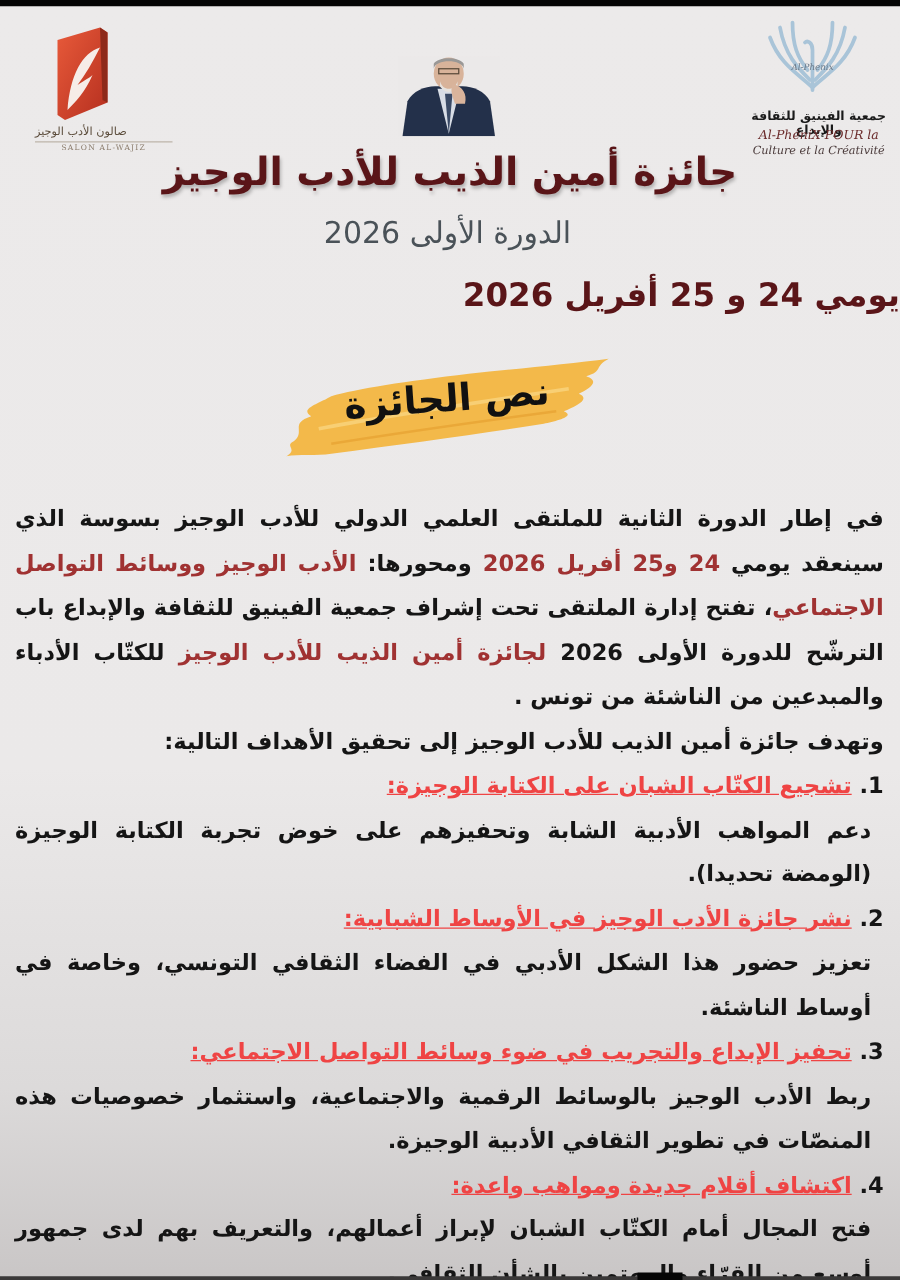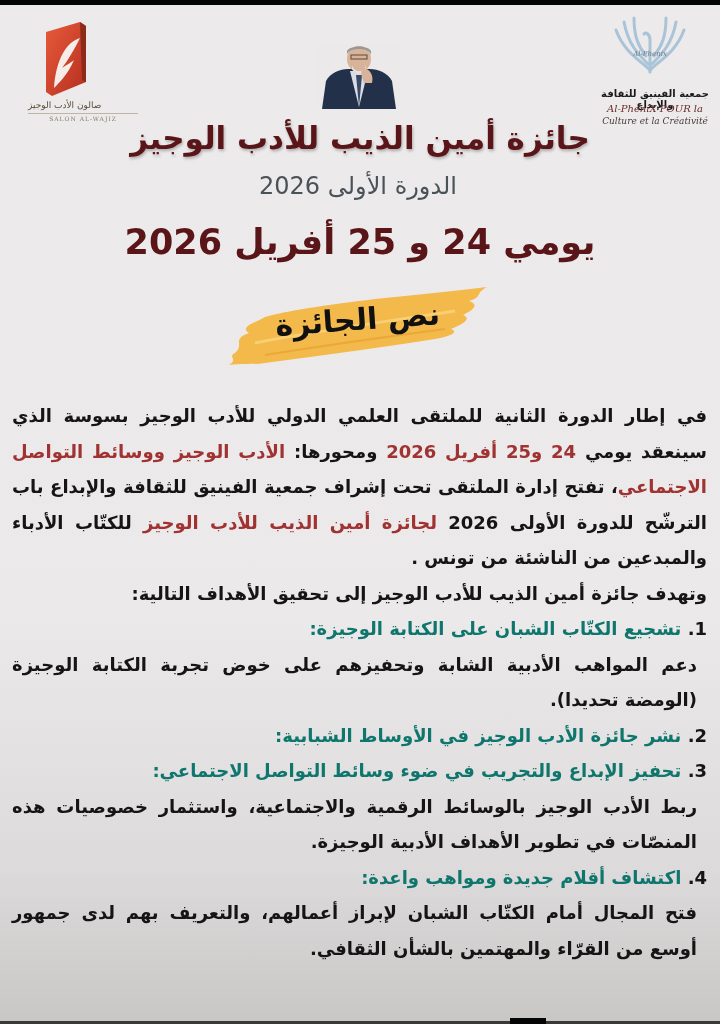--- a/index.html
+++ b/index.html
@@ -26,31 +26,31 @@
     .phoenix-ar { position: absolute; left: 0; top: 78px; width: 130px; text-align: center; font-size: 10px; font-weight: bold; color: #1a1a1a; direction: rtl; }
     .phoenix-fr1 { position: absolute; left: 0; top: 93px; width: 130px; text-align: center; font-family: "DejaVu Serif", serif; font-style: italic; font-size: 10px; color: #6a2a2a; }
     .phoenix-fr2 { position: absolute; left: 0; top: 106px; width: 130px; text-align: center; font-family: "DejaVu Serif", serif; font-style: italic; font-size: 9px; color: #4a3a3a; }
 
     
     .portrait { position: absolute; left: 318px; top: 45px; width: 82px; height: 64px; }
 
     
     .title { position: absolute; left: 0; top: 120px; width: 720px; text-align: center; direction: rtl; font-size: 31px; font-weight: bold; color: #5a1518; text-shadow: 1px 2px 3px rgba(0,0,0,0.25); }
     .subtitle { position: absolute; left: 0; top: 172px; width: 716px; text-align: center; direction: rtl; font-size: 24px; color: #4a5258; }
-    .dates { position: absolute; left: 0; top: 222px; width: 720px; text-align: center; direction: rtl; font-size: 35px; font-weight: bold; color: #5a1518; }
+    .dates { position: absolute; left: 0; top: 222px; width: 720px; direction: rtl; font-size: 26px; font-weight: bold; color: #5a1518; }
 
     
     .brush { position: absolute; left: 225px; top: 283px; width: 265px; height: 85px; }
     .brush-text { position: absolute; left: 225px; top: 302px; width: 265px; text-align: center; direction: rtl; font-size: 30px; font-weight: bold; color: #111; transform: rotate(-4deg); }
 
     
     .body-text { position: absolute; left: 12px; top: 398px; width: 695px; direction: rtl; text-align: justify; font-size: 18px; font-weight: bold; line-height: 35.5px; color: #151515; }
     .body-text p { margin: 0; }
     .hl { color: #a03232; }
-    .goal-title { color: #0f766e; font-weight: bold; }
+    .goal-title { color: #ef4444; font-weight: bold; text-decoration: underline; }
     .num { color: #151515; }
     .indent { padding-right: 10px; }
   </style>
 </head>
 <body>
 
 <div class="top-bar"></div>
 
 <div class="salon-logo">
   <svg class="salon-book" viewBox="0 0 50 80">
@@ -112,22 +112,23 @@
 <div class="body-text">
   <p>
     <span>في إطار الدورة الثانية للملتقى العلمي الدولي للأدب الوجيز بسوسة الذي سينعقد يومي </span><span class="hl">24 و25 أفريل 2026</span><span> ومحورها: </span><span class="hl">الأدب الوجيز ووسائط التواصل الاجتماعي</span><span>، تفتح إدارة الملتقى تحت إشراف جمعية الفينيق للثقافة والإبداع باب الترشّح للدورة الأولى 2026 </span><span class="hl">لجائزة أمين الذيب للأدب الوجيز</span><span> للكتّاب الأدباء والمبدعين من الناشئة من تونس .</span>
   </p>
   <p>وتهدف جائزة أمين الذيب للأدب الوجيز إلى تحقيق الأهداف التالية:</p>
 
   <p><span class="num">1.</span> <span class="goal-title">تشجيع الكتّاب الشبان على الكتابة الوجيزة:</span></p>
   <p class="indent">دعم المواهب الأدبية الشابة وتحفيزهم على خوض تجربة الكتابة الوجيزة (الومضة تحديدا).</p>
 
   <p><span class="num">2.</span> <span class="goal-title">نشر جائزة الأدب الوجيز في الأوساط الشبابية:</span></p>
+  <p class="indent">تعزيز حضور هذا الشكل الأدبي في الفضاء الثقافي التونسي، وخاصة في أوساط الناشئة.</p>
 
   <p><span class="num">3.</span> <span class="goal-title">تحفيز الإبداع والتجريب في ضوء وسائط التواصل الاجتماعي:</span></p>
-  <p class="indent">ربط الأدب الوجيز بالوسائط الرقمية والاجتماعية، واستثمار خصوصيات هذه المنصّات في تطوير الأهداف الأدبية الوجيزة.</p>
+  <p class="indent">ربط الأدب الوجيز بالوسائط الرقمية والاجتماعية، واستثمار خصوصيات هذه المنصّات في تطوير الثقافي الأدبية الوجيزة.</p>
 
   <p><span class="num">4.</span> <span class="goal-title">اكتشاف أقلام جديدة ومواهب واعدة:</span></p>
   <p class="indent">فتح المجال أمام الكتّاب الشبان لإبراز أعمالهم، والتعريف بهم لدى جمهور أوسع من القرّاء والمهتمين بالشأن الثقافي.</p>
 </div>
 
 <div class="bottom-bar"></div>
 <div class="bottom-tab"></div>
 
 </body></html>

